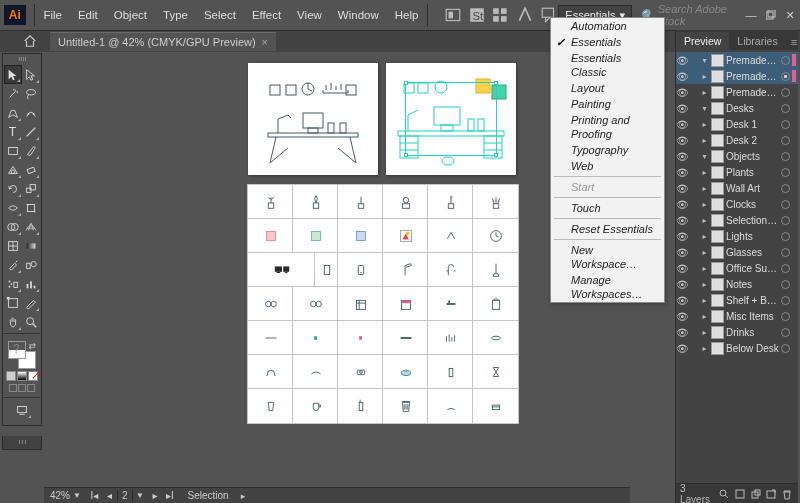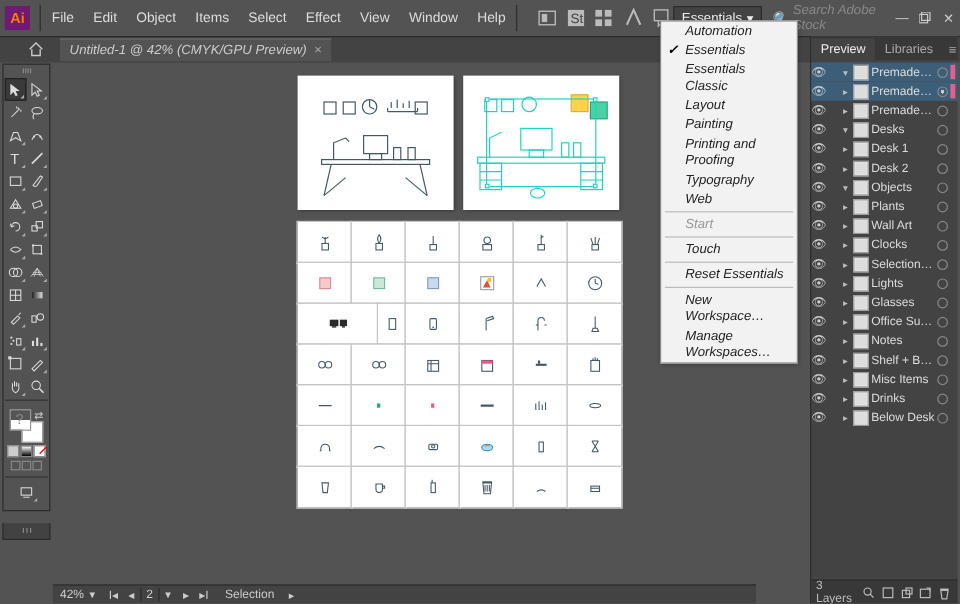--- a/index.html
+++ b/index.html
@@ -1,32 +1,32 @@
 <!DOCTYPE html>
 <html><head>
 <meta charset="utf-8">
 <style>
 * { margin: 0; padding: 0; box-sizing: border-box; font-family: "Segoe UI", Tahoma, sans-serif; }
 body { width: 800px; height: 503px; background: #535353; overflow: hidden; position: relative; font-size: 11px; color: #ccc; }
 
 
 .topbar { height: 30px; background: #535353; display: flex; align-items: center; padding: 0 4px; }
-.ai-logo { width: 24px; height: 20px; background: #701a75; color: #ff7b00; display: flex; align-items: center; justify-content: center; font-weight: bold; font-size: 12px; border-radius: 0; margin-right: 6px; }
+.ai-logo { width: 24px; height: 20px; background: #0f172a; color: #ff7b00; display: flex; align-items: center; justify-content: center; font-weight: bold; font-size: 12px; border-radius: 0; margin-right: 6px; }
 .h-sep { width: 1px; height: 22px; background: #2c2c2c; margin: 0 2px; }
 .menubar { display: flex; gap: 2px; }
 .menu-item { padding: 4px 7px; color: #ddd; font-size: 11.5px; cursor: default; }
 .top-icons { display: flex; gap: 6px; margin-left: 14px; align-items: center; }
 .top-icon { width: 18px; height: 18px; display: flex; align-items: center; justify-content: center; color: #bbb; }
 .top-right { margin-left: auto; display: flex; align-items: center; gap: 8px; }
 .workspace-btn { background: #434343; padding: 3px 6px; display: flex; align-items: center; gap: 4px; color: #eee; border: 1px solid #2c2c2c; }
 .search-field { display: flex; align-items: center; gap: 4px; color: #888; font-size: 11px; font-style: italic; }
 .win-btn { width: 14px; height: 14px; display: flex; align-items: center; justify-content: center; color: #ccc; }
 
 
-.doc-tab-strip { height: 22px; background: #434343; display: flex; align-items: center; padding-left: 50px; border-top: 1px solid #2c2c2c; font-style: italic; }
+.doc-tab-strip { height: 22px; background: #434343; display: flex; align-items: center; padding-left: 50px; border-top: 1px solid #2c2c2c; }
 .home-tab { position: absolute; left: 22px; top: 33px; width: 16px; height: 16px; display:flex; align-items:center; justify-content:center; }
 .doc-tab { background: #535353; padding: 3px 8px; display: flex; align-items: center; gap: 6px; font-size: 11px; border-top: 1px solid #6a6a6a; }
 .doc-close { color: #aaa; }
 
 
 .toolbox { position: absolute; left: 2px; top: 53px; width: 40px; background: #535353; border: 1px solid #2c2c2c; padding: 3px 1px 6px; }
 .toolbox-grip { height: 6px; display: flex; justify-content: center; gap: 1px; margin-bottom: 2px;}
 .toolbox-grip span{ width:1px;height:4px;background:#888;}
 .tool-row { display: flex; }
 .tool { width: 19px; height: 19px; display: flex; align-items: center; justify-content: center; color: #ddd; position: relative; }
@@ -116,21 +116,21 @@
 </head>
 <body>
 
 <div class="topbar">
   <div class="ai-logo">Ai</div>
   <div class="h-sep"></div>
   <div class="menubar">
     <div class="menu-item">File</div>
     <div class="menu-item">Edit</div>
     <div class="menu-item">Object</div>
-    <div class="menu-item">Items</div>
+    <div class="menu-item">Type</div>
     <div class="menu-item">Select</div>
     <div class="menu-item">Effect</div>
     <div class="menu-item">View</div>
     <div class="menu-item">Window</div>
     <div class="menu-item">Help</div>
   </div>
   <div class="h-sep"></div>
   <div class="top-icons">
     <span class="top-icon">
         <svg viewBox="0 0 16 16">

